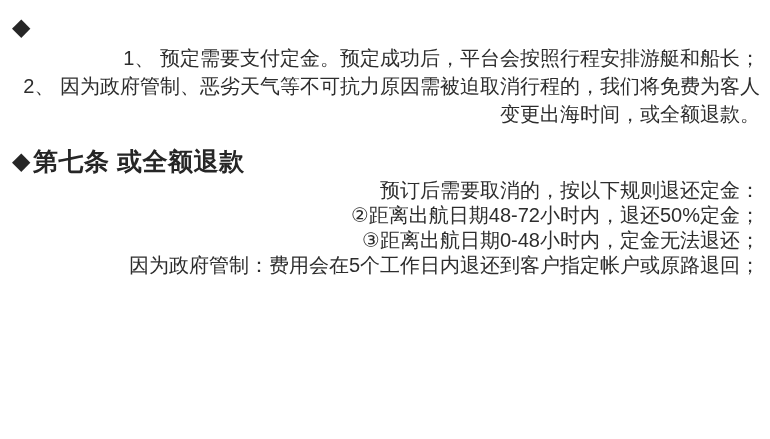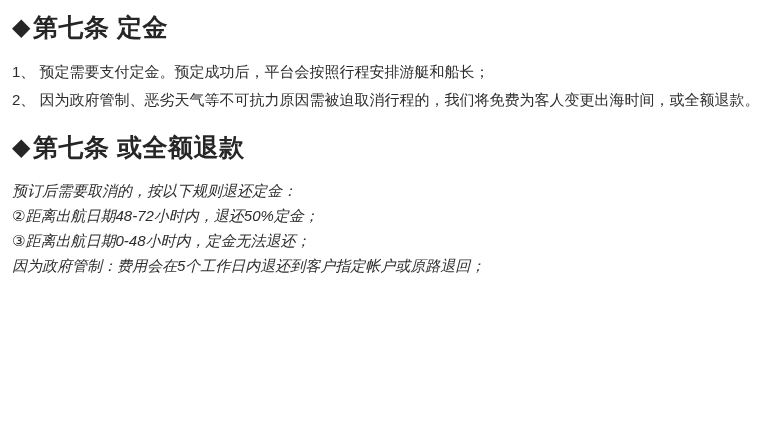--- a/index.html
+++ b/index.html
@@ -30,41 +30,39 @@
   }
   .section-title .diamond {
     font-size: 24px;
     margin-right: 2px;
     font-weight: 400;
   }
   .section-title.second {
     margin-top: 16px;
   }
   .section-body {
-    margin-top: 14px;
     width: 748px;
-    font-size: 15px;
+    font-size: 20px;
     color: #2d2d2d;
+    text-align: right;
   }
   .section-body.para .line {
     line-height: 28px;
   }
   .section-body.rules .line {
     line-height: 25px;
-    font-style: italic;
   }
 </style>
 </head>
 <body>
 
 <div class="doc">
 
   <h2 class="section-title">
     <span class="diamond">◆</span>
-    <span>第七条 定金</span>
   </h2>
 
   <div class="section-body para">
     <div class="line">1、 预定需要支付定金。预定成功后，平台会按照行程安排游艇和船长；</div>
     <div class="line">2、 因为政府管制、恶劣天气等不可抗力原因需被迫取消行程的，我们将免费为客人变更出海时间，或全额退款。</div>
   </div>
 
   <h2 class="section-title second">
     <span class="diamond">◆</span>
     <span>第七条 或全额退款</span>

